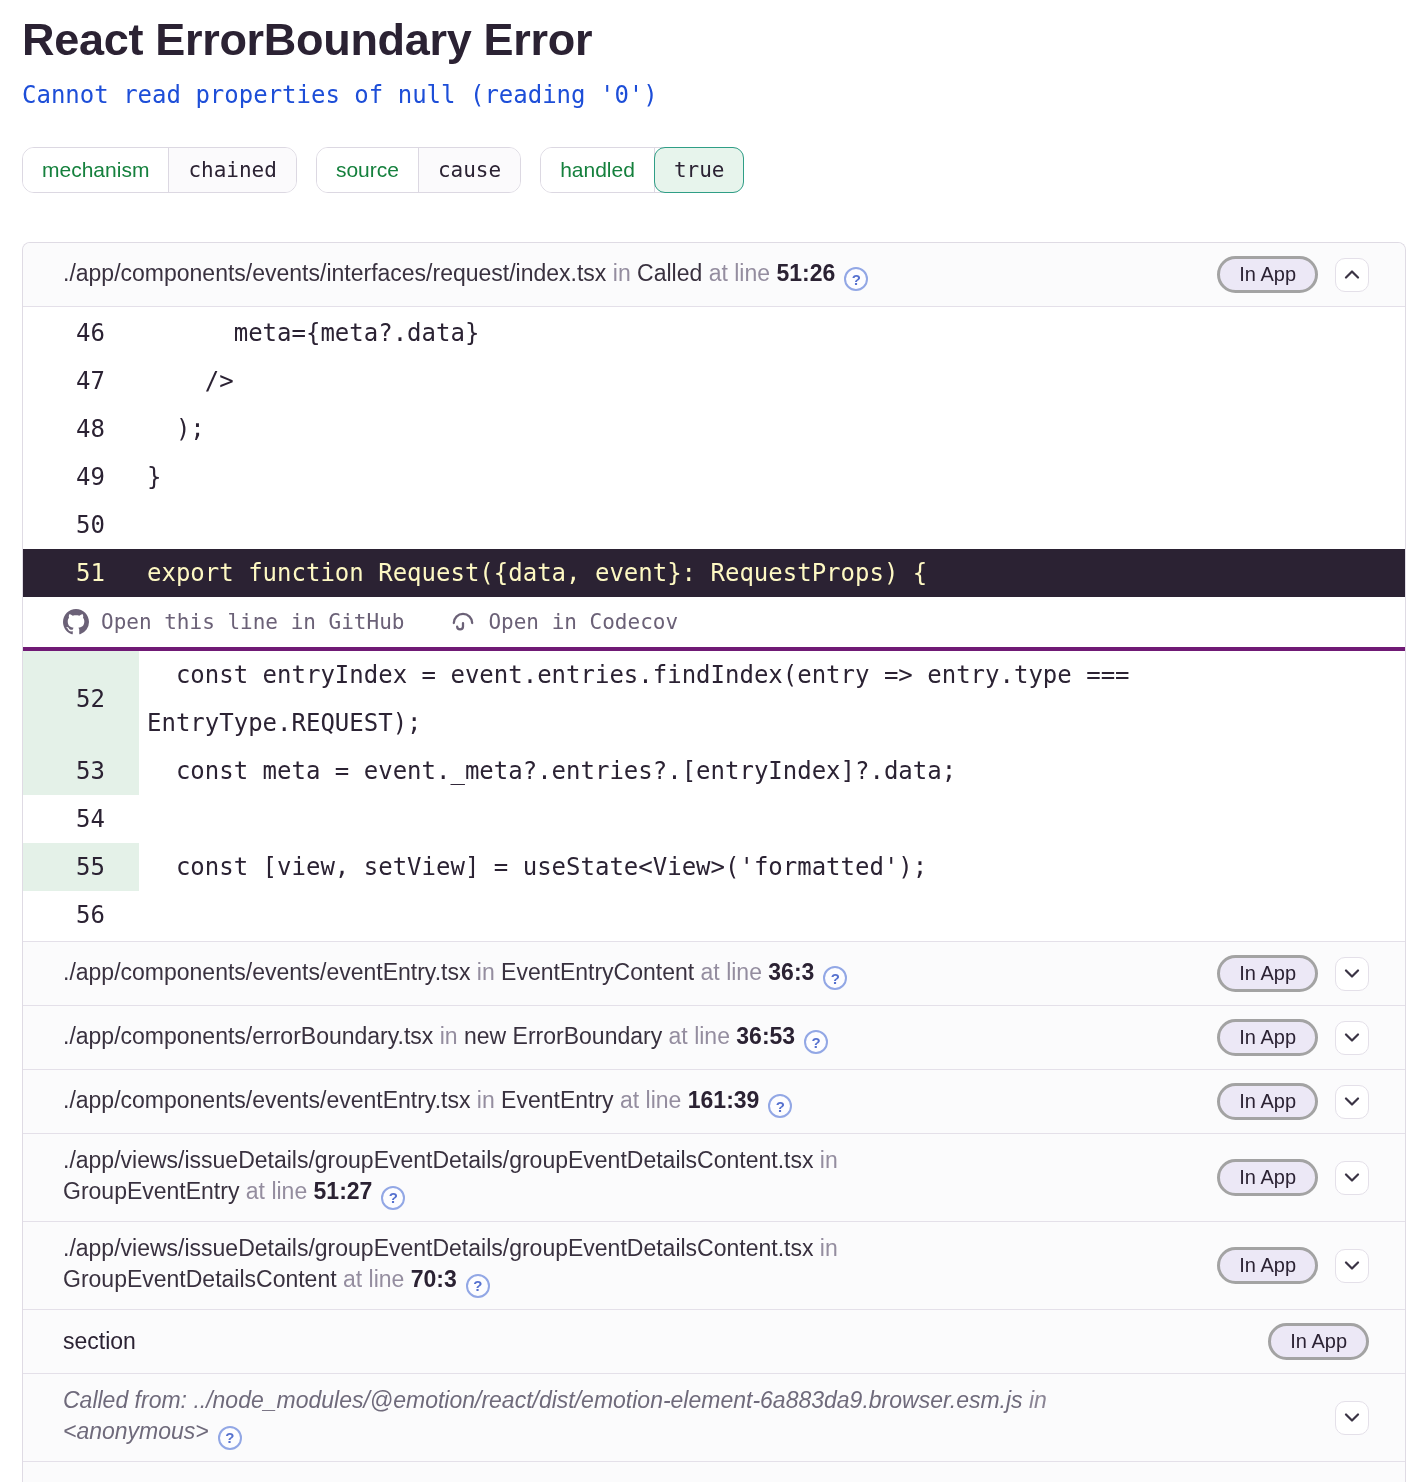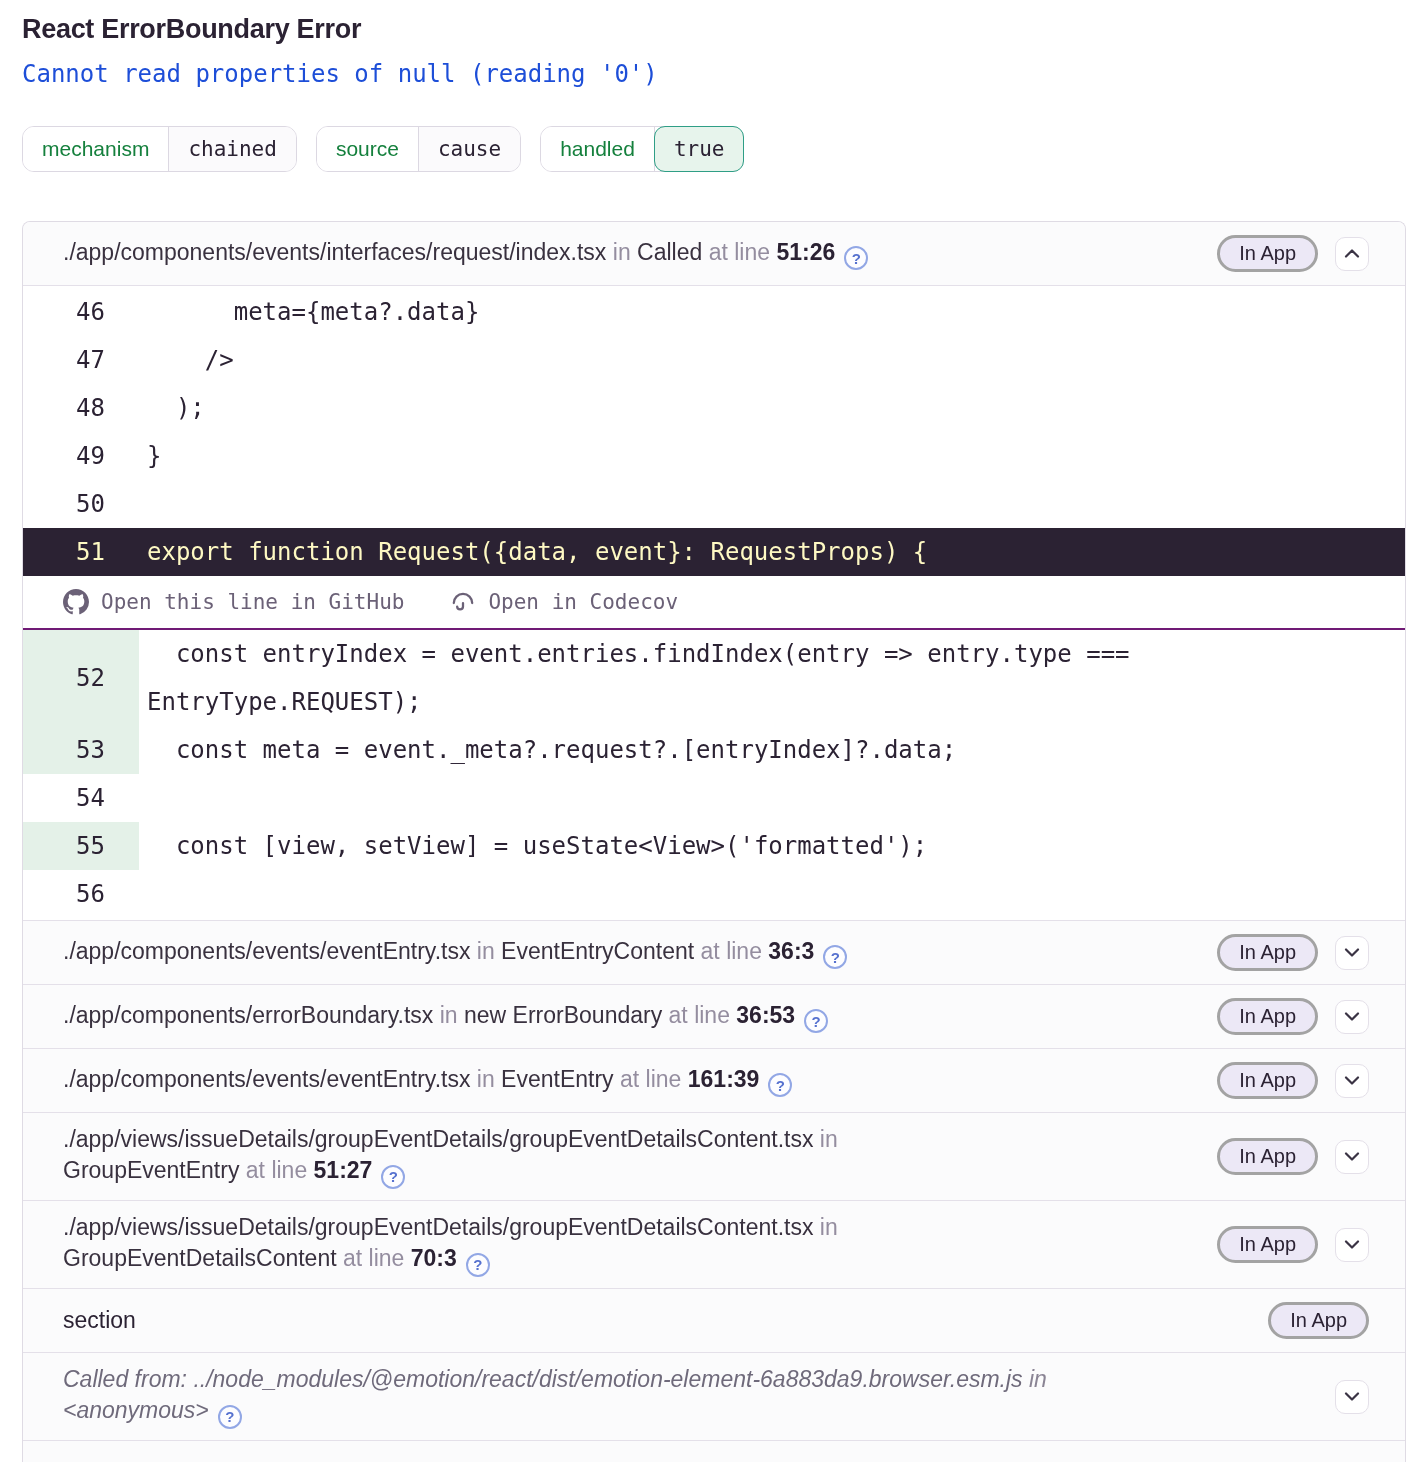--- a/index.html
+++ b/index.html
@@ -9,21 +9,21 @@
     background: #fff;
     font-family: "Liberation Sans", sans-serif;
     color: #2b2233;
     -webkit-font-smoothing: antialiased;
   }
   .wrap { margin-left: 22px; width: 1384px; }
 
   
   .page-title {
     margin: 14px 0 0 0;
-    font-size: 27px; font-weight: 700; letter-spacing: -0.3px;
+    font-size: 45px; font-weight: 700; letter-spacing: -0.3px;
     color: #2b2233;
   }
   .page-subtitle {
     margin-top: 15px;
     font-family: "DejaVu Sans Mono", monospace;
     font-size: 24px; color: #1d4ed8;
   }
 
   
   .tags { margin-top: 38px; display: flex; gap: 19px; }
@@ -107,21 +107,21 @@
     padding: 0 16px 0 8px;
     line-height: 48px;
     white-space: pre-wrap; word-wrap: break-word;
   }
   .code-row.active { background: #2b2233; }
   .code-row.active .gutter, .code-row.active .code-text { color: #fef9c3; }
 
   .links-row {
     display: flex; align-items: center; gap: 46px;
     height: 54px; padding-left: 40px;
-    background: #fff; border-bottom: 2px solid #701a75;
+    background: #fff; border-bottom: 4px solid #701a75;
   }
   .code-link {
     display: flex; align-items: center; gap: 12px;
     color: #6b6177; font-size: 21px; cursor: pointer;
   }
   .code-link svg { flex: none; }
 
   
   .two-line .l1, .two-line .l2 { display: block; }
   .called-from .frame-text { font-style: italic; color: #6f6a7b; }
@@ -213,21 +213,21 @@
           <span>Open in Codecov</span>
         </a>
       </div>
 
       <div class="code-row">
         <div class="gutter green">52</div>
         <div class="code-text">  const entryIndex = event.entries.findIndex(entry =&gt; entry.type === EntryType.REQUEST);</div>
       </div>
       <div class="code-row">
         <div class="gutter green">53</div>
-        <div class="code-text">  const meta = event._meta?.request?.[entryIndex]?.data;</div>
+        <div class="code-text">  const meta = event._meta?.entries?.[entryIndex]?.data;</div>
       </div>
       <div class="code-row">
         <div class="gutter">54</div>
         <div class="code-text"></div>
       </div>
       <div class="code-row">
         <div class="gutter green">55</div>
         <div class="code-text">  const [view, setView] = useState&lt;View&gt;('formatted');</div>
       </div>
       <div class="code-row">

